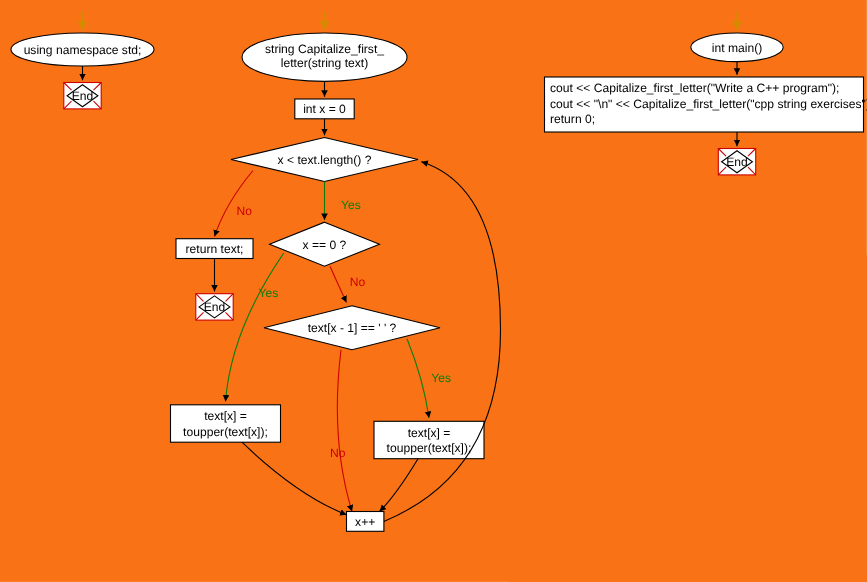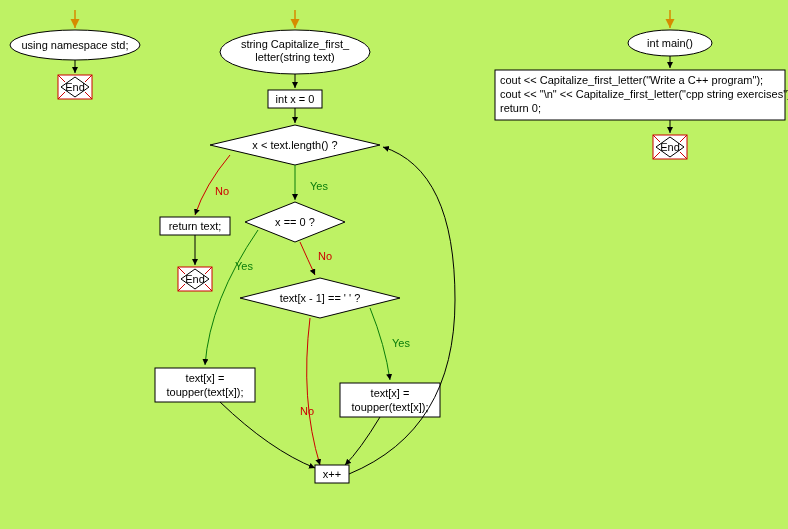--- a/index.html
+++ b/index.html
@@ -10,21 +10,21 @@
     font-size: 11px;
     width: 788px;
     height: 529px;
     position: relative;
     overflow: hidden;
   }
   .canvas {
     position: relative;
     width: 788px;
     height: 529px;
-    background: #bef264;
+    background: #f97316;
   }
   svg {
     position: absolute;
     top: 0;
     left: 0;
     width: 788px;
     height: 529px;
   }
   .node-text {
     font-family: Arial, sans-serif;

